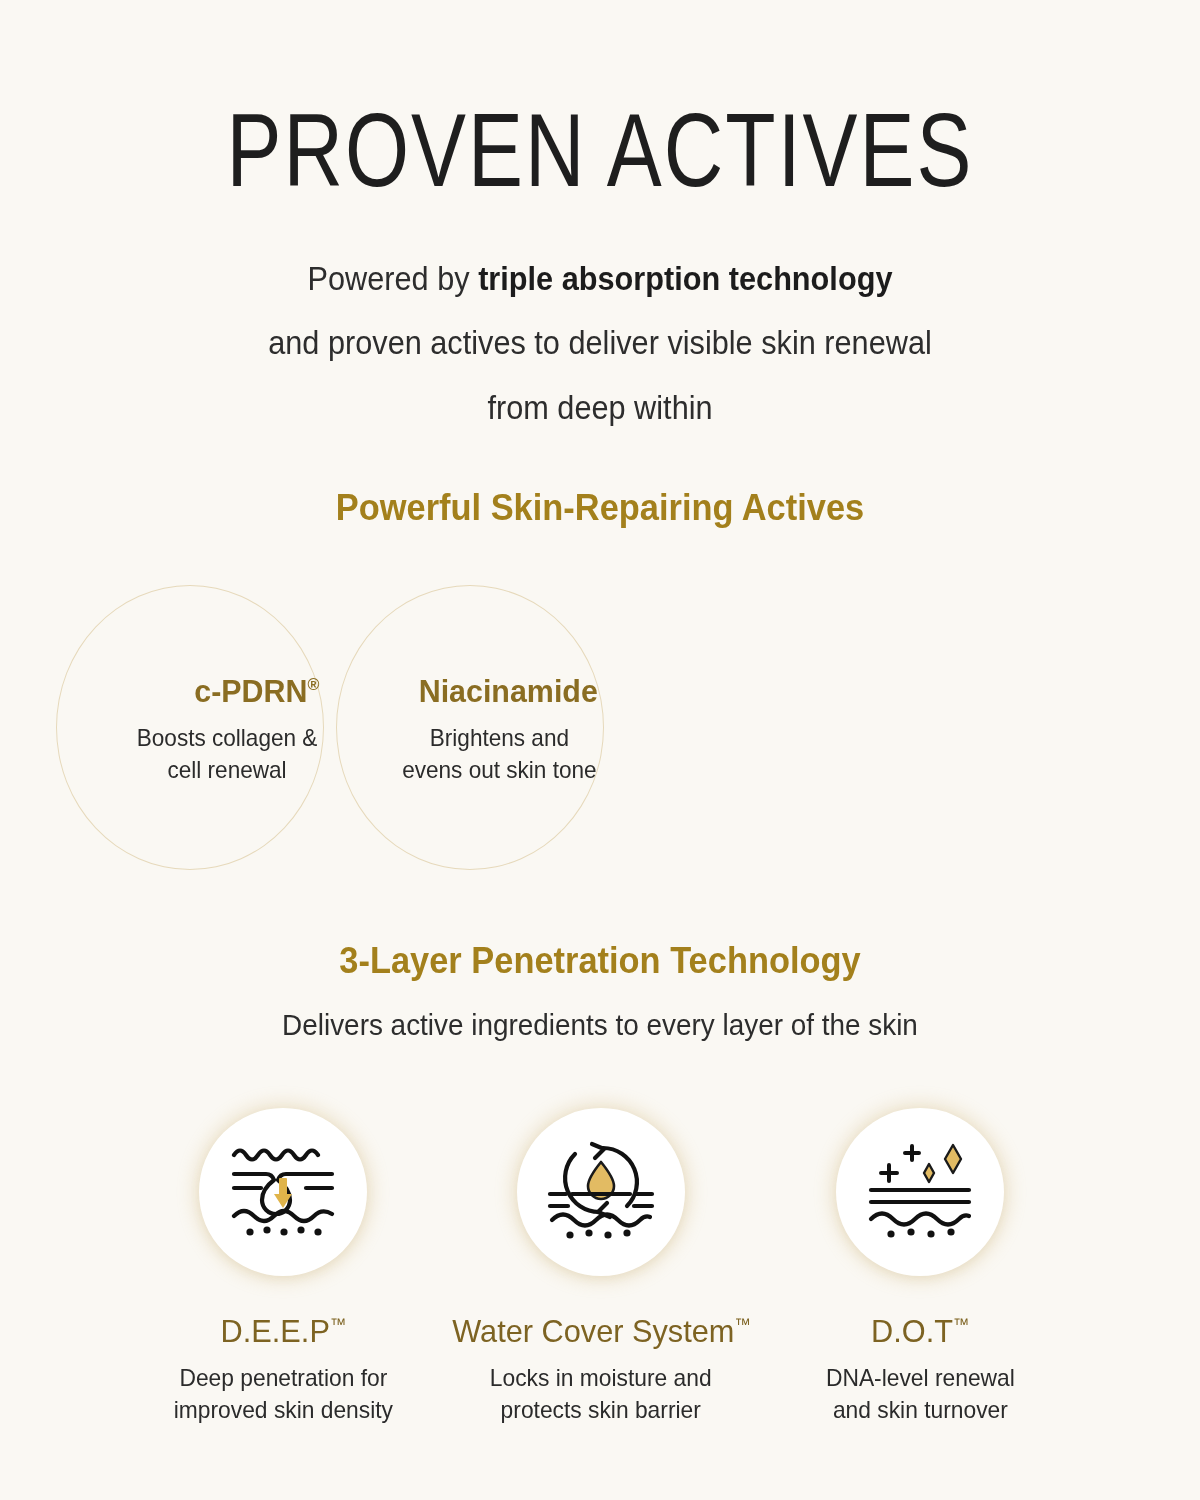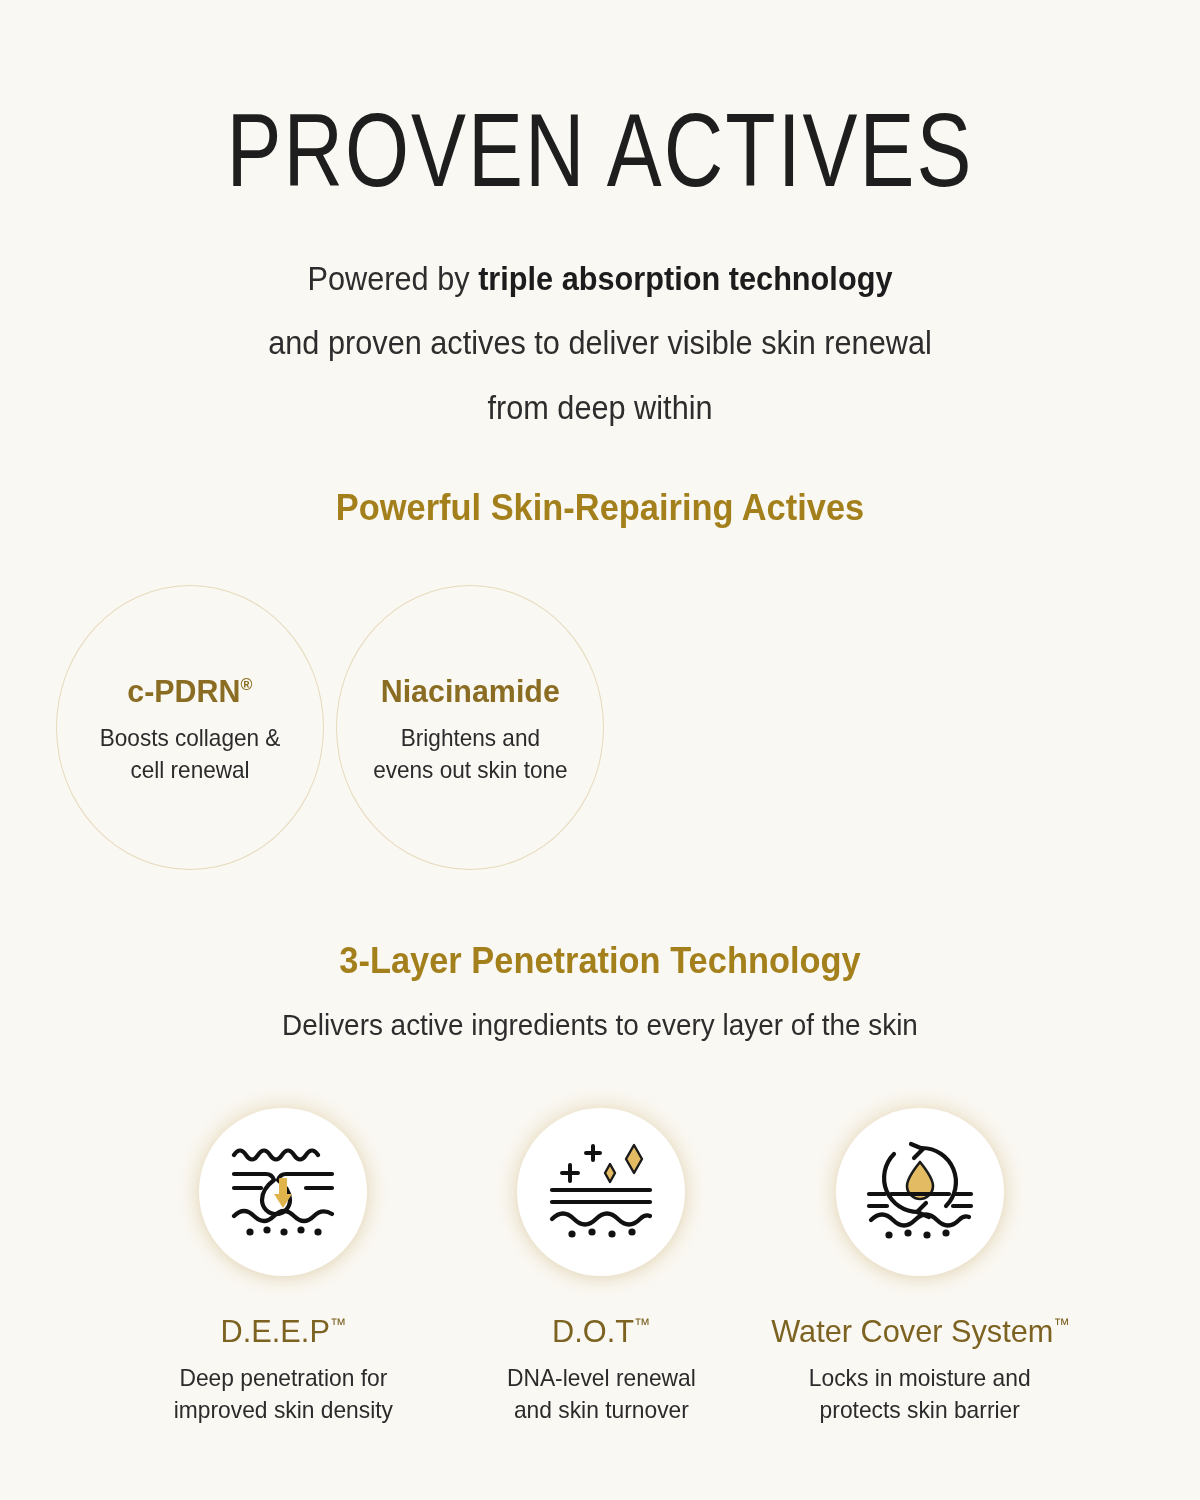--- a/index.html
+++ b/index.html
@@ -71,21 +71,21 @@
     top:585px; left:0; width:1200px; height:290px;
   }
   .venn{
     position:absolute;
     top:0;
     width:268px; height:285px;
     border:1.4px solid #e6d9bb;
     border-radius:50%;
     display:flex;
     flex-direction:column;
-    align-items:center;
+    align-items:flex-end;
     justify-content:center;
     padding-top:4px;
   }
   .venn:nth-of-type(1){ left:56px; }
   .venn:nth-of-type(2){ left:336px; }
   .venn:nth-of-type(3){ left:614px; }
   .venn:nth-of-type(4){ left:912px; }
 
   .venn-title{
     font-size:32px;
@@ -227,20 +227,60 @@
       <div class="tech-desc">
         <div>Deep penetration for</div>
         <div>improved skin density</div>
       </div>
     </div>
 
     <div class="tech-item">
       <div class="icon-circle">
         <svg width="110" height="104" viewBox="0 0 110 104">
 
+          <g fill="none" stroke="#111111" stroke-width="4.2" stroke-linecap="round" stroke-linejoin="round">
+            <path d="M57 8 a34 34 0 0 1 24 58"></path>
+            <path d="M53 72 a34 34 0 0 1 -24 -58"></path>
+            <path d="M46 4 L58 9 L49 18"></path>
+            <path d="M64 77 L52 72 L61 63"></path>
+          </g>
+
+          <g>
+            <path d="M55 22 q13 16 13 24 a13 13 0 0 1 -26 0 q0 -8 13 -24 Z" fill="#e2bb63" stroke="#1a1a1a" stroke-width="2.6" stroke-linejoin="round"></path>
+          </g>
+          <g fill="none" stroke="#111111" stroke-width="4.2" stroke-linecap="round" stroke-linejoin="round">
+
+            <path d="M4 54 L20 54"></path>
+            <path d="M26 54 L84 54"></path>
+            <path d="M90 54 L106 54"></path>
+            <path d="M4 66 L22 66"></path>
+            <path d="M88 66 L106 66"></path>
+
+            <path d="M6 80 q11 -11 22 0 q11 11 22 0 q11 -11 22 0 q11 11 22 0 q5 -5 10 -3"></path>
+          </g>
+
+          <g fill="#111111">
+            <circle cx="24" cy="95" r="3.6"></circle>
+            <circle cx="43" cy="93" r="3.6"></circle>
+            <circle cx="62" cy="95" r="3.6"></circle>
+            <circle cx="81" cy="93" r="3.6"></circle>
+          </g>
+        </svg>
+      </div>
+      <div class="tech-name"><span>Water Cover System</span><sup>™</sup></div>
+      <div class="tech-desc">
+        <div>Locks in moisture and</div>
+        <div>protects skin barrier</div>
+      </div>
+    </div>
+
+    <div class="tech-item">
+      <div class="icon-circle">
+        <svg width="110" height="104" viewBox="0 0 110 104">
+
           <g stroke="#111111" stroke-width="4" stroke-linecap="round">
             <path d="M16 33 L32 33 M24 25 L24 41"></path>
             <path d="M40 13 L54 13 M47 6 L47 20"></path>
           </g>
 
           <g fill="#e2bb63" stroke="#1a1a1a" stroke-width="2.4" stroke-linejoin="round">
             <path d="M59 33 L64 24 L69 33 L64 42 Z"></path>
             <path d="M80 19 L88 5 L96 19 L88 33 Z"></path>
           </g>
           <g fill="none" stroke="#111111" stroke-width="4.2" stroke-linecap="round" stroke-linejoin="round">
@@ -259,55 +299,15 @@
           </g>
         </svg>
       </div>
       <div class="tech-name"><span>D.O.T</span><sup>™</sup></div>
       <div class="tech-desc">
         <div>DNA-level renewal</div>
         <div>and skin turnover</div>
       </div>
     </div>
 
-    <div class="tech-item">
-      <div class="icon-circle">
-        <svg width="110" height="104" viewBox="0 0 110 104">
-
-          <g fill="none" stroke="#111111" stroke-width="4.2" stroke-linecap="round" stroke-linejoin="round">
-            <path d="M57 8 a34 34 0 0 1 24 58"></path>
-            <path d="M53 72 a34 34 0 0 1 -24 -58"></path>
-            <path d="M46 4 L58 9 L49 18"></path>
-            <path d="M64 77 L52 72 L61 63"></path>
-          </g>
-
-          <g>
-            <path d="M55 22 q13 16 13 24 a13 13 0 0 1 -26 0 q0 -8 13 -24 Z" fill="#e2bb63" stroke="#1a1a1a" stroke-width="2.6" stroke-linejoin="round"></path>
-          </g>
-          <g fill="none" stroke="#111111" stroke-width="4.2" stroke-linecap="round" stroke-linejoin="round">
-
-            <path d="M4 54 L20 54"></path>
-            <path d="M26 54 L84 54"></path>
-            <path d="M90 54 L106 54"></path>
-            <path d="M4 66 L22 66"></path>
-            <path d="M88 66 L106 66"></path>
-
-            <path d="M6 80 q11 -11 22 0 q11 11 22 0 q11 -11 22 0 q11 11 22 0 q5 -5 10 -3"></path>
-          </g>
-
-          <g fill="#111111">
-            <circle cx="24" cy="95" r="3.6"></circle>
-            <circle cx="43" cy="93" r="3.6"></circle>
-            <circle cx="62" cy="95" r="3.6"></circle>
-            <circle cx="81" cy="93" r="3.6"></circle>
-          </g>
-        </svg>
-      </div>
-      <div class="tech-name"><span>Water Cover System</span><sup>™</sup></div>
-      <div class="tech-desc">
-        <div>Locks in moisture and</div>
-        <div>protects skin barrier</div>
-      </div>
-    </div>
-
   </div>
 
 </div>
 
 </body></html>

